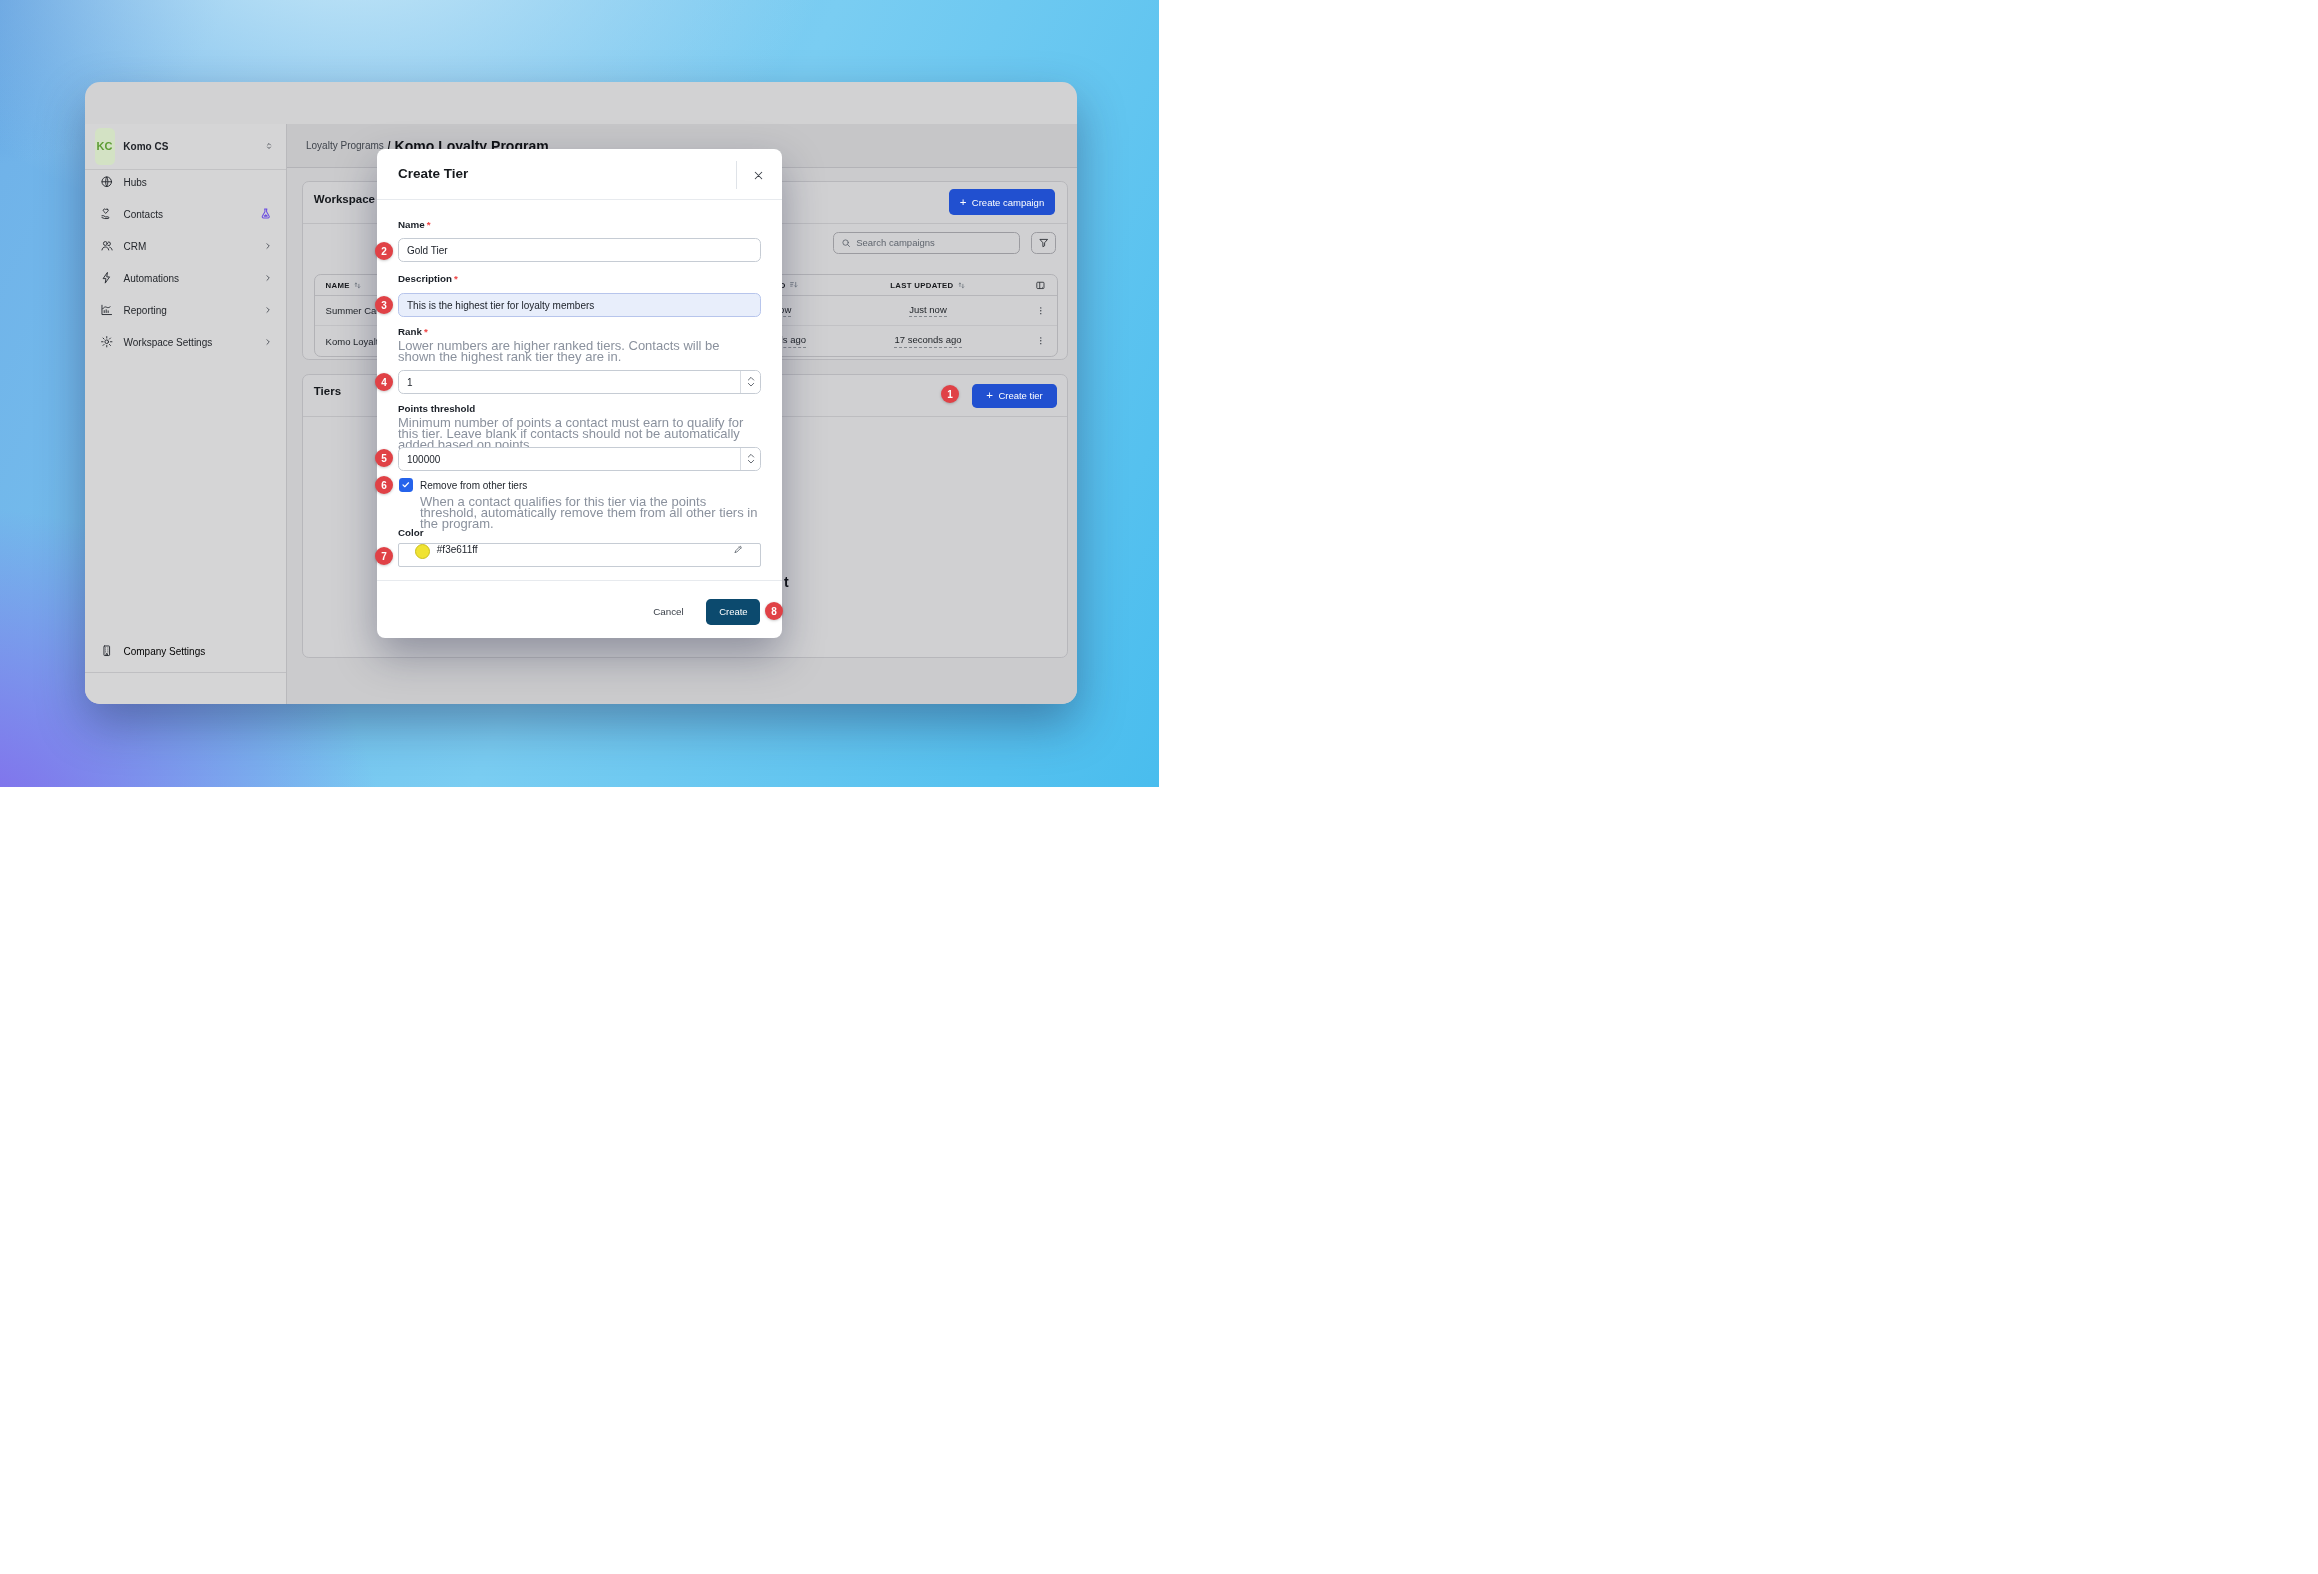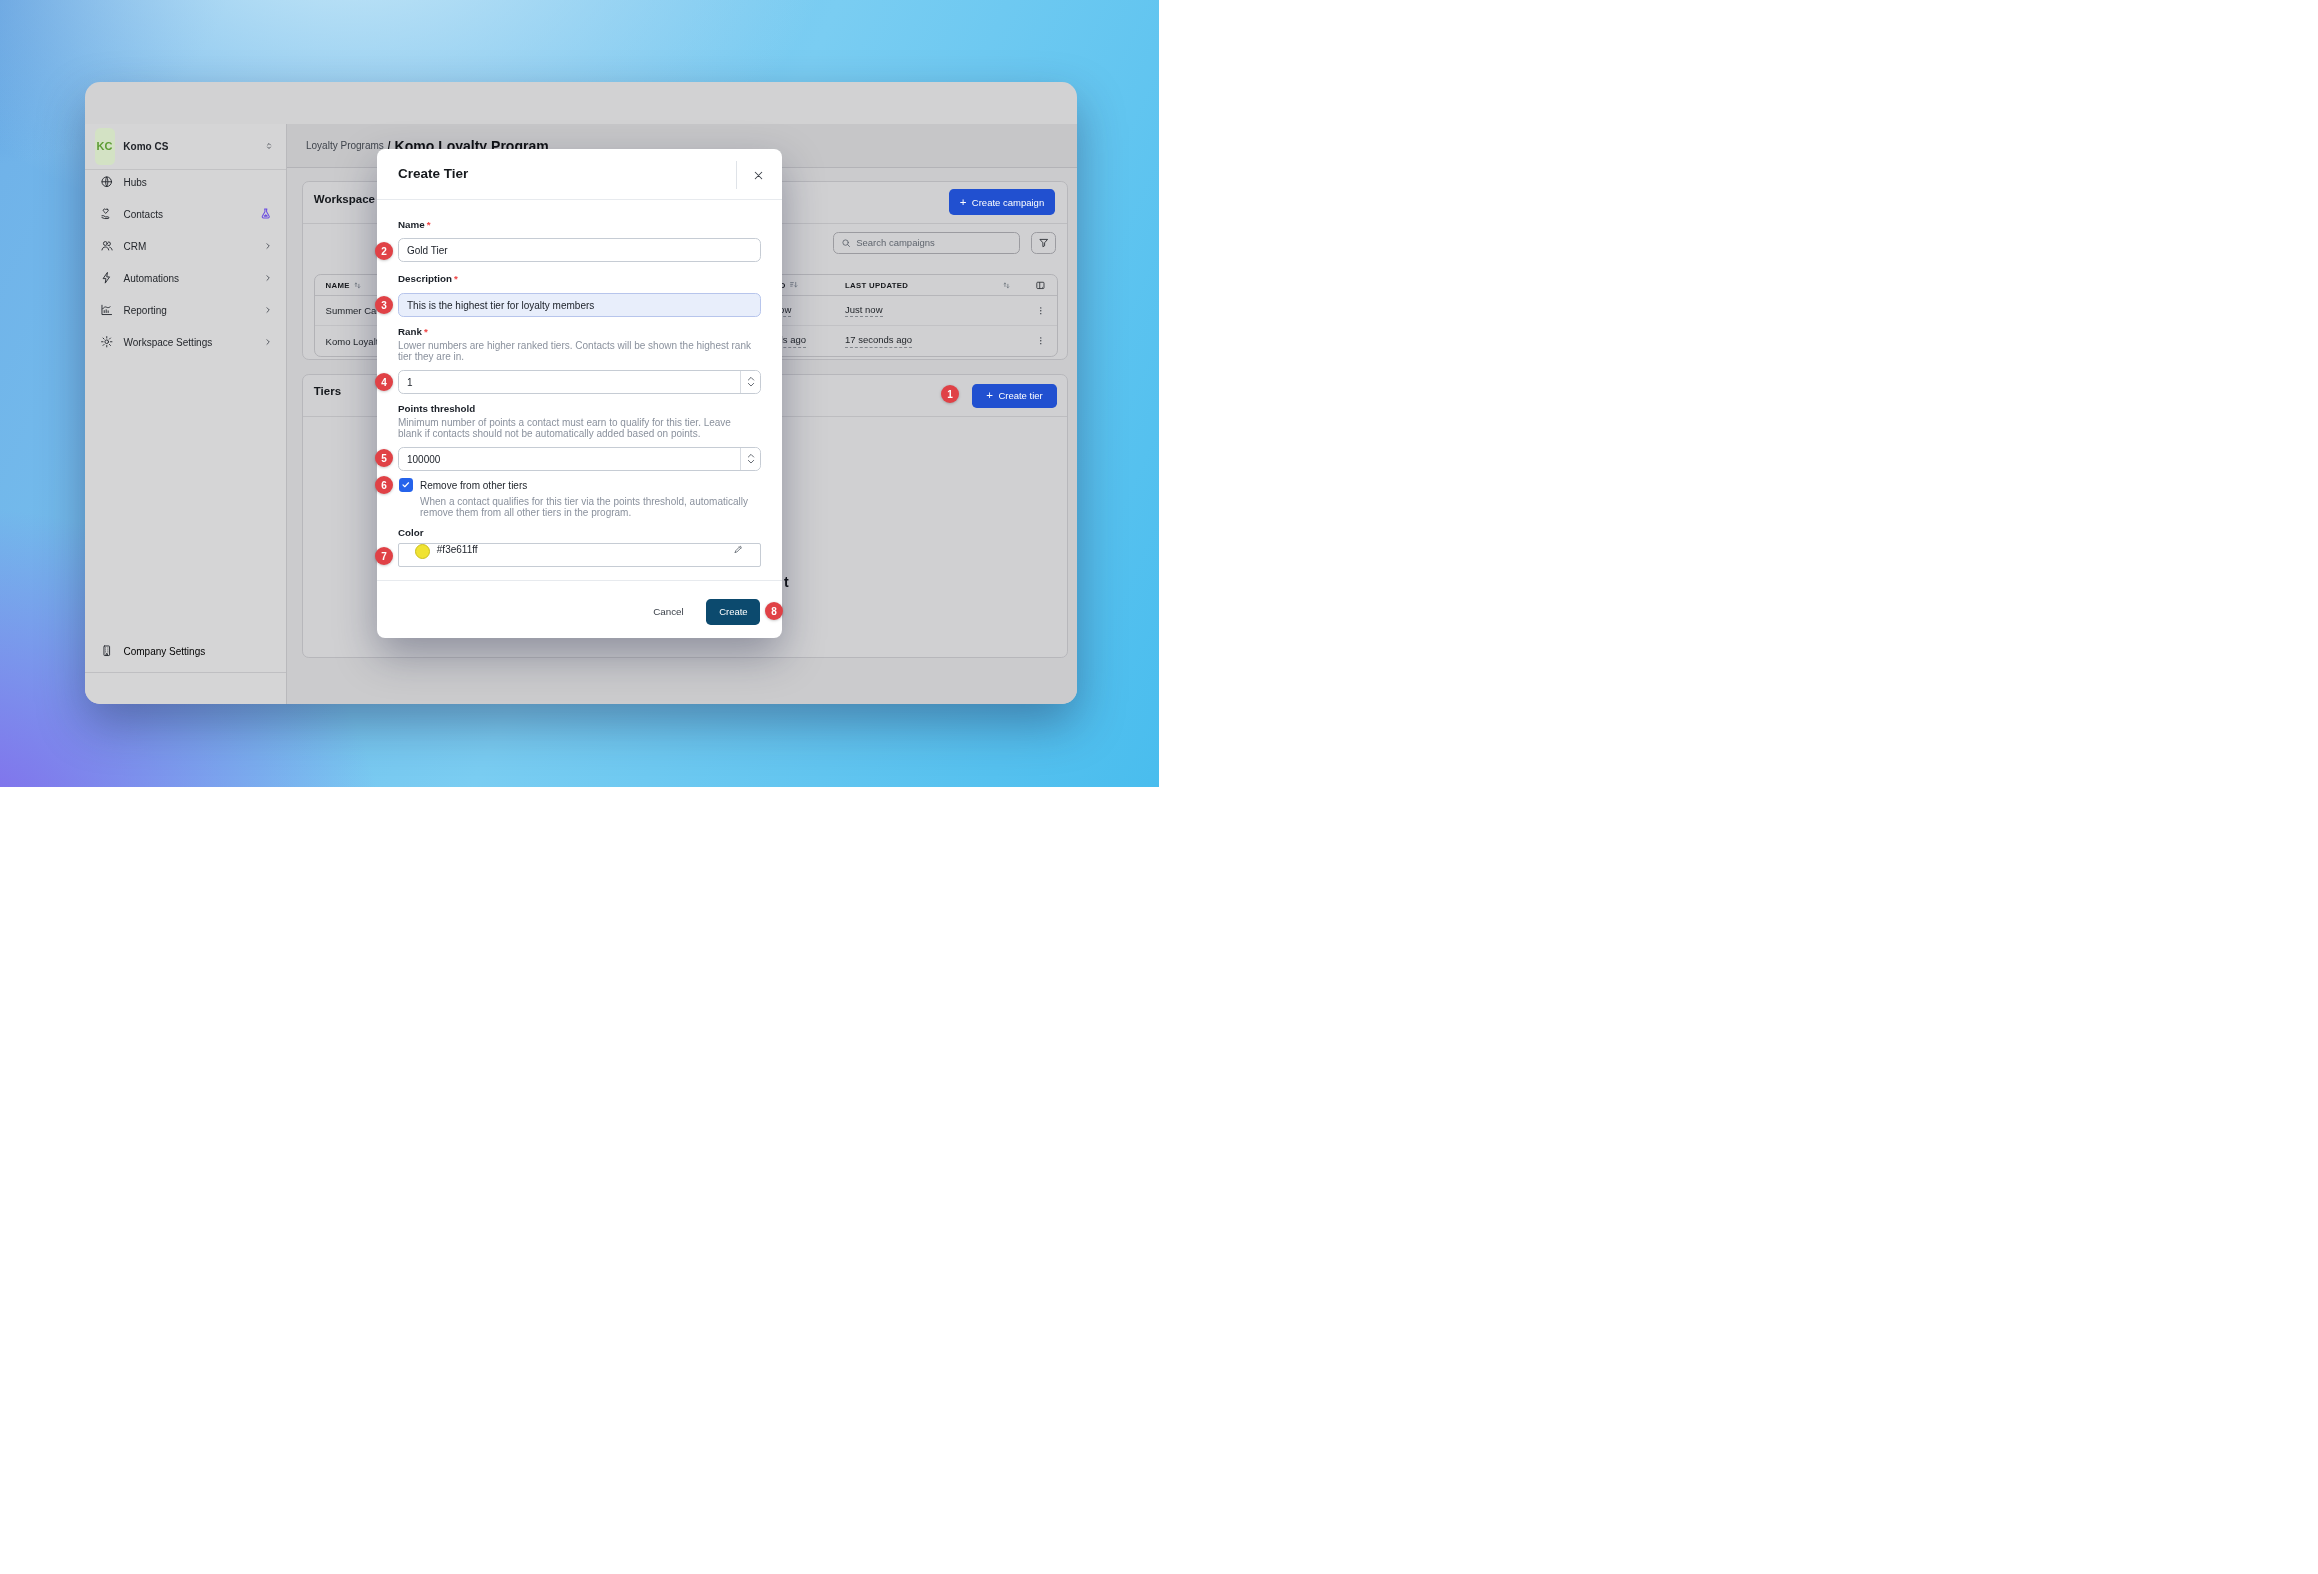--- a/index.html
+++ b/index.html
@@ -61,40 +61,40 @@
     font-family:inherit; color:#3a3f46;}
   .search-box input::placeholder{color:#5f656e;}
   .filter-btn{position:absolute; right:10.8px; top:50px; width:25px; height:21.6px; border:0.7px solid #9b9ba0; border-radius:5.4px;
     display:flex; align-items:center; justify-content:center; color:#23262b; cursor:pointer; background:transparent;}
   .table{position:absolute; left:10.8px; top:92px; width:744px; height:83px; border:0.7px solid #b2b2b6; border-radius:6.8px; overflow:hidden;}
   .tr{display:flex; align-items:center; padding:0 10.8px;}
   .thead{height:21px; border-bottom:0.7px solid #b6b6ba;}
   .th{font-size:7.8px; font-weight:800; letter-spacing:0.3px; color:#17191d; display:flex; align-items:center; gap:3.4px; cursor:pointer;}
   .col-name{flex:1;}
   .col-created{width:145px; justify-content:center; display:flex;}
-  .col-updated{width:166px; justify-content:space-between; display:flex;}
+  .col-updated{width:166px; justify-content:center; display:flex;}
   .col-actions{width:35px; justify-content:flex-end; display:flex;}
   .trow{height:30px; border-bottom:0.7px solid #c2c2c5;}
   .trow:last-child{border-bottom:none;}
   .cell{font-size:9.5px; color:#22262b;}
   .stamp{border-bottom:1px dashed #84888e; padding-bottom:1.4px;}
   .kebab{color:#3c4149; cursor:pointer; display:flex;}
   .sort-ic{color:#6f7680; display:flex;}
   .tiers-frag{position:absolute; left:481px; top:199px; font-size:14px; font-weight:800; color:#101215;}
   
   .modal{position:absolute; left:377px; top:149px; width:405px; height:489px; background:#fff; border-radius:8px;
     box-shadow:0 17px 41px rgba(20,25,60,.35);}
   .modal-header{position:absolute; left:0; top:0; width:100%; height:51px; border-bottom:0.7px solid #e7eaee;}
   .modal-title{position:absolute; left:21px; top:17px; font-size:13.5px; font-weight:800; color:#16191d;}
   .modal-vline{position:absolute; right:45px; top:11.5px; height:28px; border-left:0.7px solid #dfe3e8;}
   .modal-close{position:absolute; right:10.8px; top:13px; width:26px; height:26px; display:flex; align-items:center; justify-content:center;
     color:#3c4149; cursor:pointer; background:none; border:none; border-radius:5.4px;}
   .flabel{position:absolute; left:21px; font-size:9.8px; font-weight:600; color:#1a1f27;}
   .req{color:#ef4444; margin-left:2px;}
-  .fhelp{position:absolute; left:21px; font-size:10px; line-height:11px; color:#8a919d;}
+  .fhelp{position:absolute; left:21px; font-size:13px; line-height:11px; color:#8a919d;}
   .tinput{position:absolute; left:21px; width:363px; height:24px; border:0.7px solid #c6ccd4; border-radius:5.4px; background:#fff;
     font-size:10px; color:#20252d; padding:0 8px; font-family:inherit; outline:none;}
   .tinput.hl{background:#e8eefb; border-color:#b7c5ec;}
   .numwrap{position:absolute; left:21px; width:363px; height:24px;}
   .numwrap .tinput{left:0; top:0; width:363px;}
   .spinner{position:absolute; right:0.7px; top:0.7px; bottom:0.7px; width:20px; border-left:0.7px solid #d7dbe1;
     display:flex; flex-direction:column; align-items:center; justify-content:center; gap:0.7px; color:#3f4650; background:#fff; border-radius:0 4.7px 4.7px 0;}
   .spin-btn{display:flex; cursor:pointer; background:none; border:none; color:inherit; padding:0;}
   .checkbox{position:absolute; left:22px; width:14px; height:14px; border-radius:3.4px; display:flex; align-items:center; justify-content:center; cursor:pointer;}
   .chk-label{position:absolute; left:43px; font-size:10px; color:#1c2128; cursor:pointer;}

